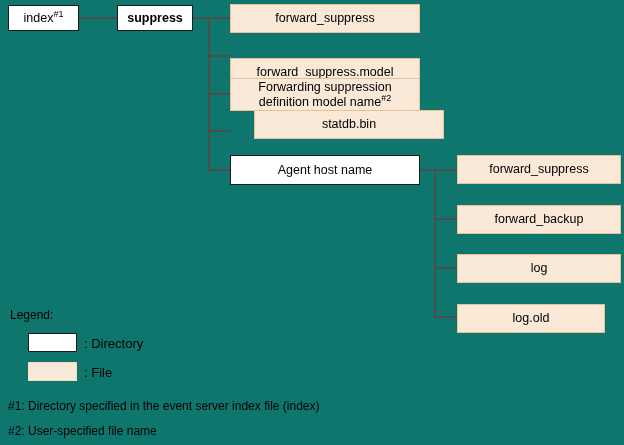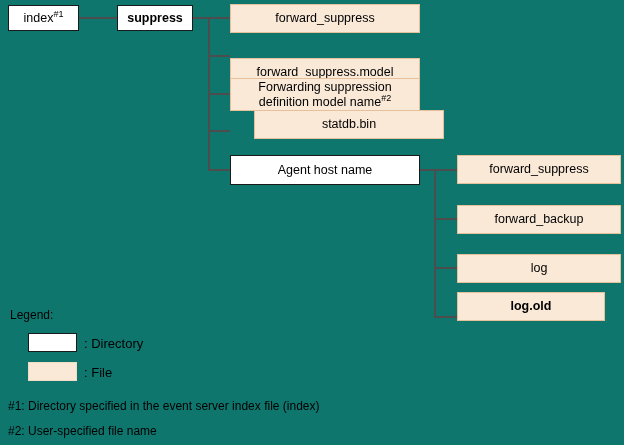--- a/index.html
+++ b/index.html
@@ -137,21 +137,21 @@
   </div>
 
   <div class="node file" style="left:457px;top:205px;width:164px;height:29px;">
     <span>forward_backup</span>
   </div>
 
   <div class="node file" style="left:457px;top:254px;width:164px;height:29px;text-align:right;">
     <span>log</span>
   </div>
 
-  <div class="node file" style="left:457px;top:292px;width:148px;height:29px;font-weight:bold;">
+  <div class="node file" style="left:457px;top:304px;width:148px;height:29px;">
     <span>log.old</span>
   </div>
 
   <div class="legend-title">Legend:</div>
   <div class="swatch dir" style="left:28px;top:333px;"></div>
   <div class="legend-label" style="left:84px;top:336px;">: Directory</div>
   <div class="swatch file" style="left:28px;top:362px;"></div>
   <div class="legend-label" style="left:84px;top:365px;">: File</div>
 
   <div class="note" style="top:399px;">#1: Directory specified in the event server index file (index)</div>

